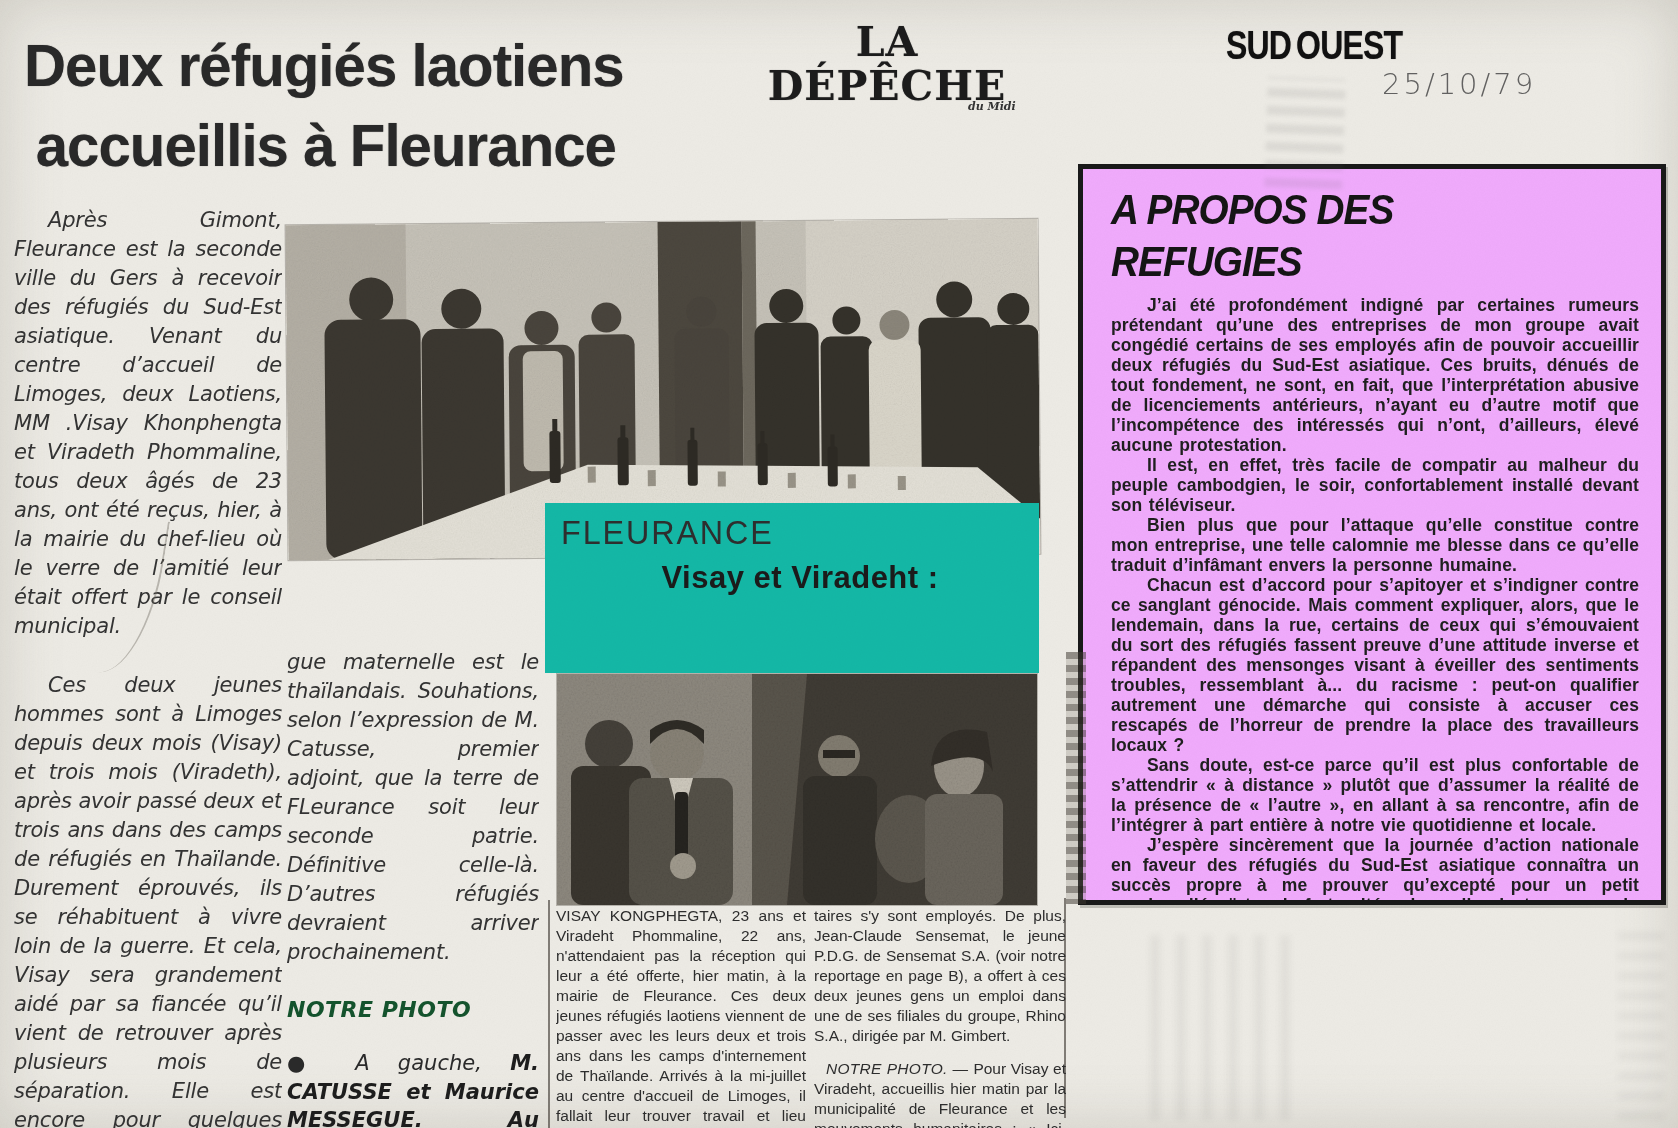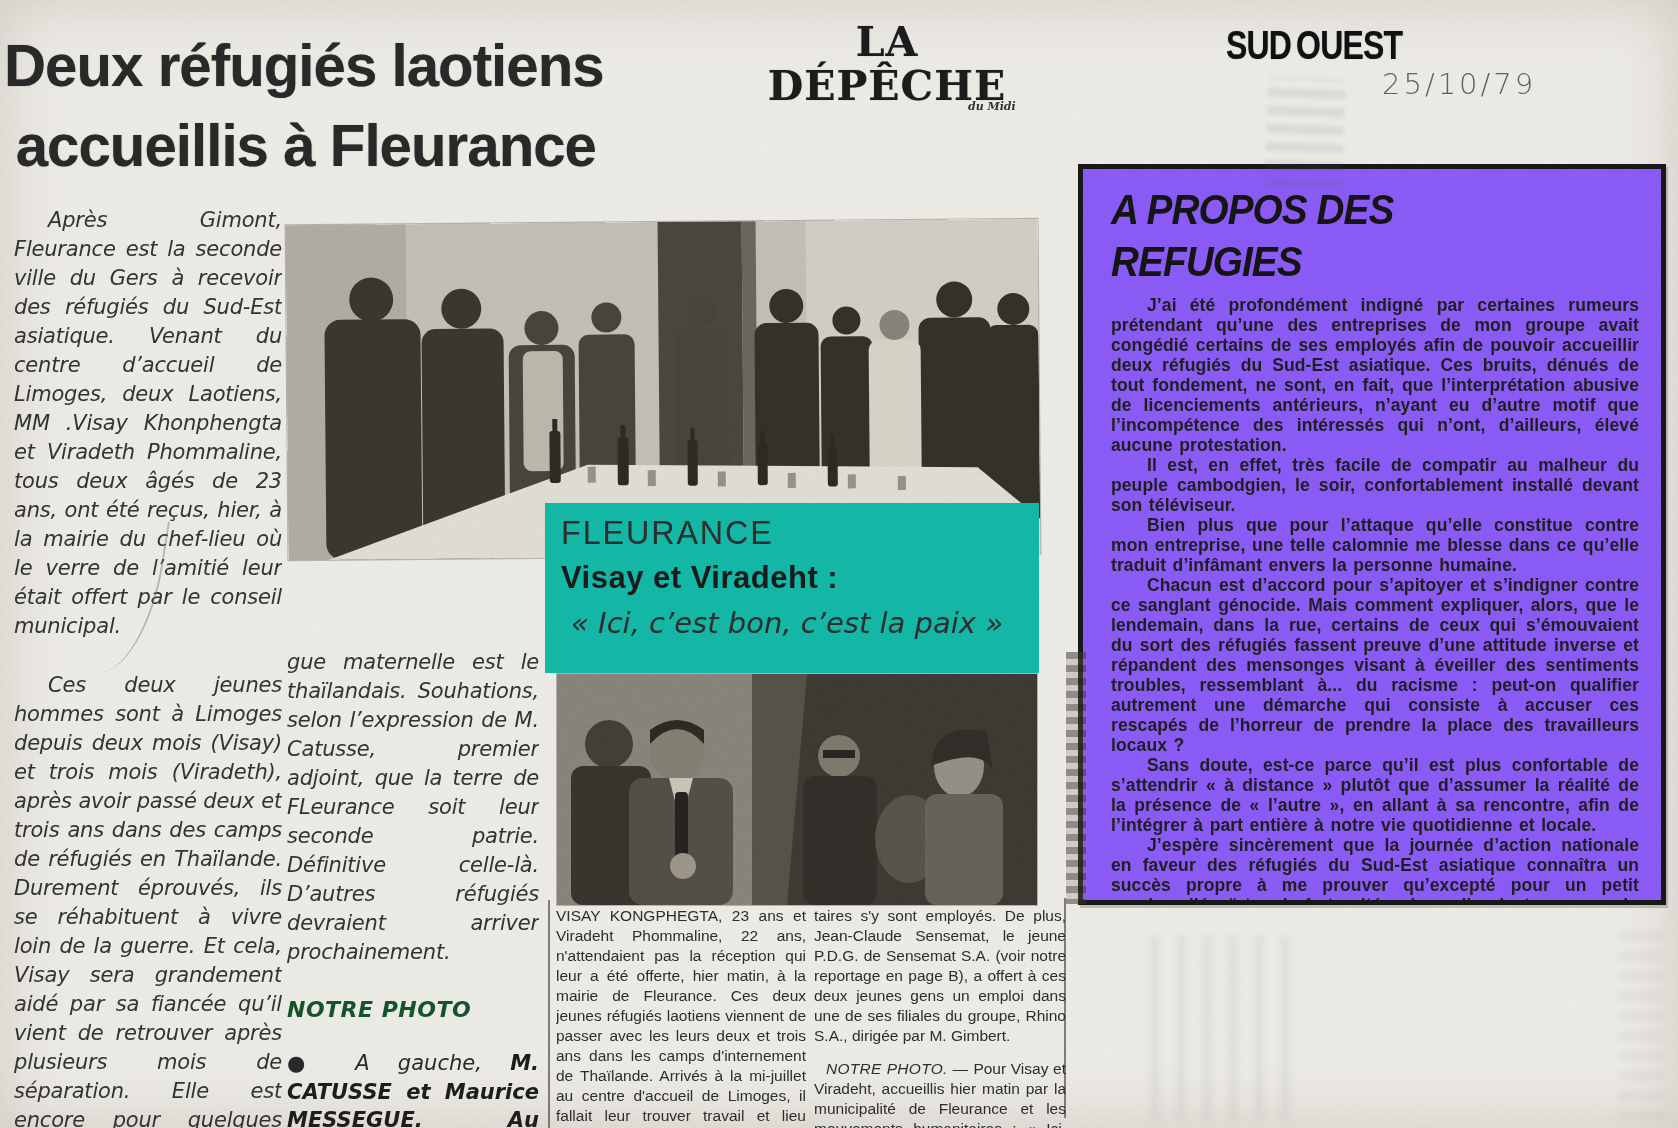--- a/index.html
+++ b/index.html
@@ -4,21 +4,21 @@
 <style>
   html,body{margin:0;padding:0;background:#b9b6af;}
   .page{
     position:relative;width:1678px;height:1128px;overflow:hidden;
     background:#edebe5;
     font-family:"Liberation Sans",sans-serif;color:#2b2b2b;
     box-shadow:inset 0 0 60px rgba(120,115,100,.25);
   }
   .abs{position:absolute;}
   
-  .headline{left:4px;top:26px;width:700px;}
+  .headline{left:24px;top:26px;width:700px;}
   .headline .hl{
     font:700 60px/80px "Liberation Sans",sans-serif;color:#242424;
     transform:scaleX(.97);transform-origin:left;letter-spacing:-1px;
     text-shadow:0 0 1px rgba(40,40,40,.55);
     filter:contrast(.95);
   }
   .headline .hl2{padding-left:12px;}
   
   .m-depeche{left:742px;top:20px;width:290px;text-align:center;
     font:700 41px/44px "DejaVu Serif",serif;color:#1c1c1c;letter-spacing:1px;
@@ -46,35 +46,35 @@
   
   .photo{overflow:hidden;box-shadow:0 0 0 1px rgba(80,75,65,.35);}
   .photo1{left:287px;top:222px;width:752px;height:335px;transform:rotate(-.5deg);}
   .photo2{left:557px;top:674px;width:480px;height:231px;}
   .photo svg{display:block;width:100%;height:100%;}
   
   .band{left:545px;top:503px;width:494px;height:170px;background:#14b8a6;
     padding:10px 0 0 16px;box-sizing:border-box;}
   .band .fleurance{font:300 34px/38px "Liberation Sans",sans-serif;color:#2e2e2e;
     letter-spacing:2px;transform:scaleX(.95);transform-origin:left;}
-  .band .visay{margin-top:10px;font:700 31px/34px "Liberation Sans",sans-serif;color:#1b1b1b;letter-spacing:.5px;}
+  .band .visay{margin-top:10px;font:700 31px/34px "Liberation Sans",sans-serif;color:#1b1b1b;letter-spacing:.5px;text-align:center;}
   .band .quote{margin-top:12px;padding-left:10px;
     font:italic 29px/33px "DejaVu Sans",sans-serif;color:#2d2d2d;}
   
   .capA{left:556px;top:906px;width:250px;height:222px;overflow:hidden;}
   .capB{left:814px;top:906px;width:252px;height:222px;overflow:hidden;}
   .capA p,.capB p{margin:0;font:15.5px/20px "Liberation Sans",sans-serif;color:#2d2d2d;text-align:justify;}
   .capA p+p,.capB p+p{margin-top:13px;text-indent:12px;}
   .capB .lead{font-style:italic;letter-spacing:.3px;}
   .vrule{width:2px;background:rgba(70,65,58,.65);}
   .vrule1{left:548px;top:900px;height:228px;}
   .vrule2{left:1064px;top:898px;height:220px;}
   
   .box{left:1078px;top:164px;width:588px;height:741px;box-sizing:border-box;
-    border:5px solid #191919;background:#8b5cf6;
+    border:5px solid #191919;background:#f0abfc;
     padding:14px 22px 0 28px;overflow:hidden;
     box-shadow:2px 3px 0 rgba(60,58,50,.25);}
   .box .title{font:italic 700 43px/52px "Liberation Sans",sans-serif;color:#151515;
     transform:scaleX(.9);transform-origin:left;letter-spacing:-1px;margin-bottom:8px;}
   .box p{margin:0;font:700 17.5px/20px "Liberation Sans",sans-serif;color:#1f1f1f;
     text-align:justify;text-indent:36px;word-spacing:1.5px;letter-spacing:.1px;}
   
   .artifact{pointer-events:none;}
   .art-strip{left:1066px;top:652px;width:20px;height:252px;opacity:.75;filter:blur(.6px);
     background:repeating-linear-gradient(180deg,rgba(62,57,49,.7) 0 7px,rgba(130,124,112,.35) 7px 13px);}
@@ -178,21 +178,20 @@
         <rect x="560" y="254" width="8" height="14"></rect>
           <rect x="610" y="256" width="8" height="14"></rect>
       </g>
       <rect width="752" height="335" filter="url(#grainA)" opacity=".22" style="mix-blend-mode:multiply"></rect>
     </svg>
   </div>
 
   <div class="abs band">
     <div class="fleurance">FLEURANCE</div>
     <div class="visay">Visay et Viradeht :</div>
-    <div class="quote">« Ici, c’est bon, c’est la paix »</div>
   </div>
 
   <div class="abs photo photo2">
     <svg viewBox="0 0 480 231" preserveAspectRatio="none">
       <defs>
         <filter id="grainB">
             <feTurbulence type="fractalNoise" baseFrequency="0.55" numOctaves="3" stitchTiles="stitch"></feTurbulence>
             <feColorMatrix type="saturate" values="0"></feColorMatrix>
           </filter>
       </defs>

